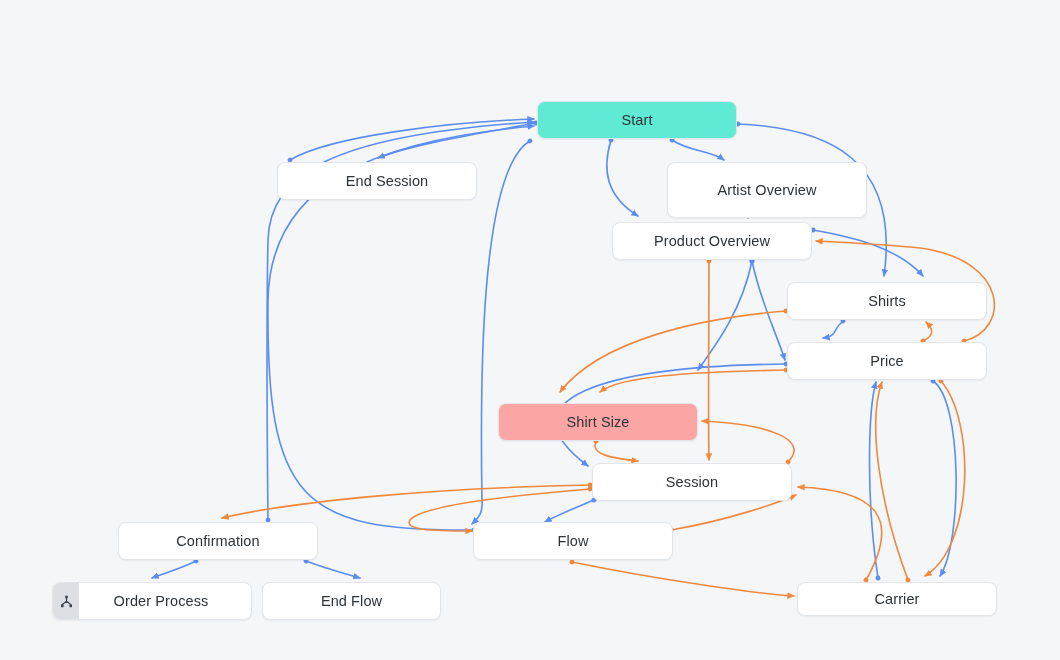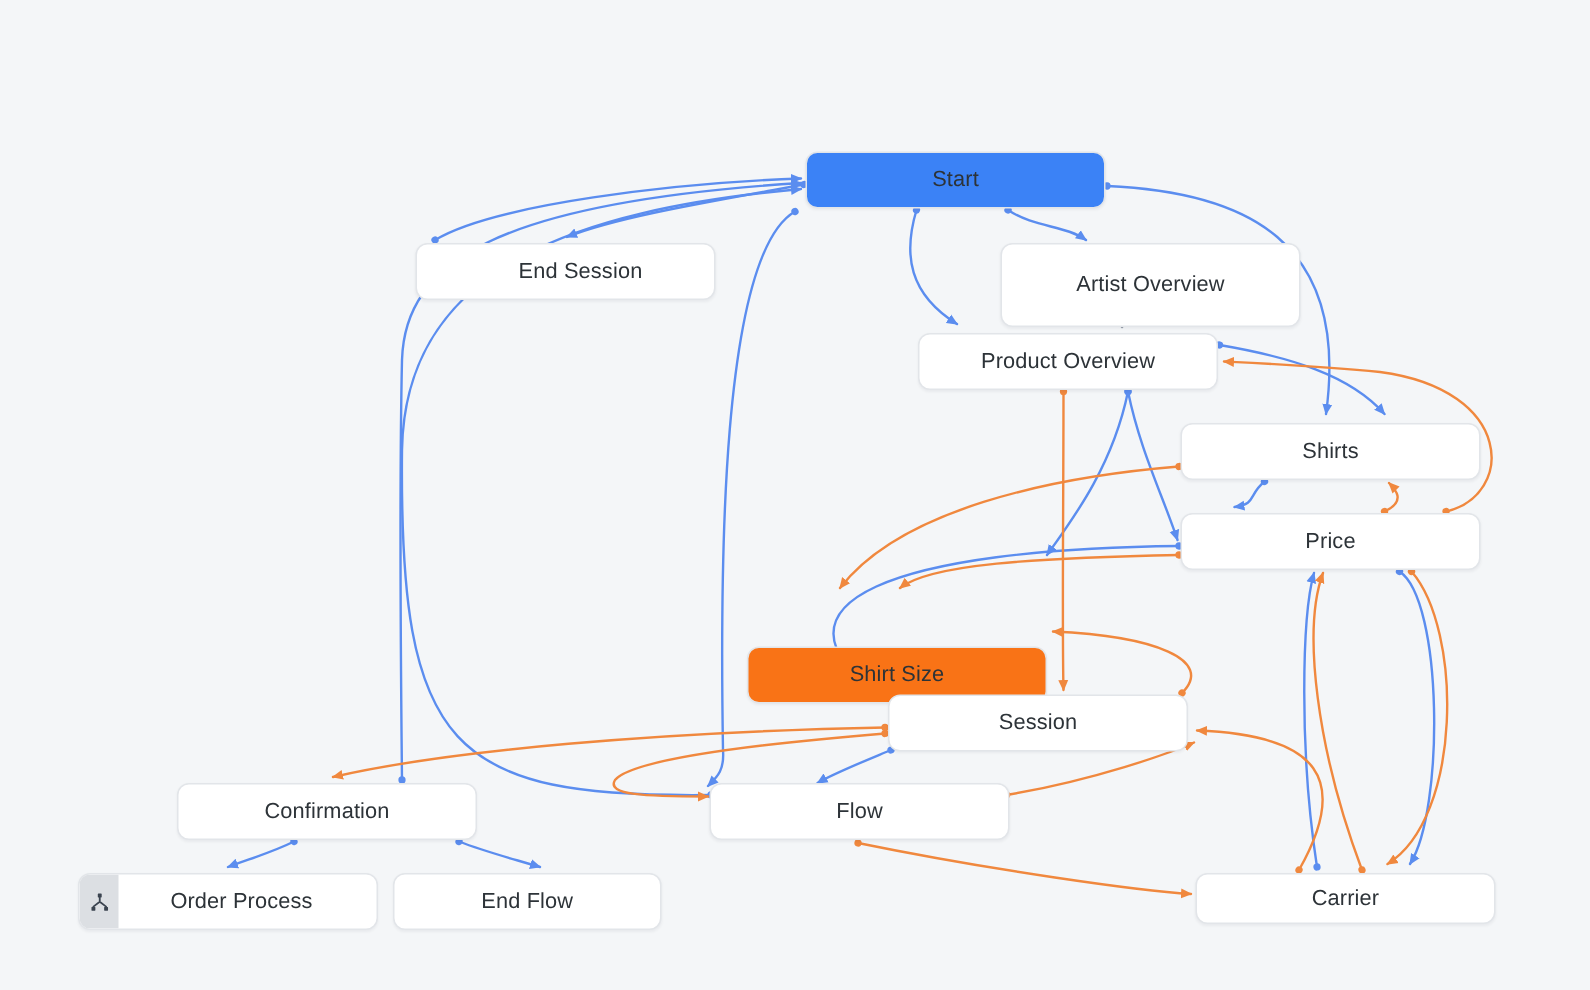--- a/index.html
+++ b/index.html
@@ -157,39 +157,39 @@
         <path d="M 908 580 C 878 500, 868 420, 882 382"></path>
 
         <path d="M 941 381 C 975 420, 975 545, 925 576"></path>
 
         <path d="M 866 580 C 900 520, 880 490, 798 487"></path>
       </g>
     </g>
   </svg>
 
   <div id="node-layer">
-      <div class="node" style="left: 537px; top: 101px; width: 200px; height: 38px; background: #3b82f6; border-color: rgb(226, 229, 233);">
+      <div class="node" style="left: 537px; top: 101px; width: 200px; height: 38px; background: #5eead4; border-color: rgb(226, 229, 233);">
         <span class="node-label" style="color: rgb(45, 51, 56);">Start</span>
       </div>
       <div class="node" style="left: 277px; top: 162px; width: 200px; height: 38px; background: rgb(255, 255, 255); border-color: rgb(226, 229, 233);">
         <span class="node-label" style="color: rgb(45, 51, 56); padding-left: 20px;">End Session</span>
       </div>
       <div class="node" style="left: 667px; top: 162px; width: 200px; height: 56px; background: rgb(255, 255, 255); border-color: rgb(226, 229, 233);">
         <span class="node-label" style="color: rgb(45, 51, 56);">Artist Overview</span>
       </div>
       <div class="node" style="left: 612px; top: 222px; width: 200px; height: 38px; background: rgb(255, 255, 255); border-color: rgb(226, 229, 233);">
         <span class="node-label" style="color: rgb(45, 51, 56);">Product Overview</span>
       </div>
       <div class="node" style="left: 787px; top: 282px; width: 200px; height: 38px; background: rgb(255, 255, 255); border-color: rgb(226, 229, 233);">
         <span class="node-label" style="color: rgb(45, 51, 56);">Shirts</span>
       </div>
       <div class="node" style="left: 787px; top: 342px; width: 200px; height: 38px; background: rgb(255, 255, 255); border-color: rgb(226, 229, 233);">
         <span class="node-label" style="color: rgb(45, 51, 56);">Price</span>
       </div>
-      <div class="node" style="left: 498px; top: 403px; width: 200px; height: 38px; background: #f97316; border-color: rgb(226, 229, 233); margin-top: 28px;">
+      <div class="node" style="left: 498px; top: 403px; width: 200px; height: 38px; background: #fca5a5; border-color: rgb(226, 229, 233);">
         <span class="node-label" style="color: rgb(45, 51, 56);">Shirt Size</span>
       </div>
       <div class="node" style="left: 592px; top: 463px; width: 200px; height: 38px; background: rgb(255, 255, 255); border-color: rgb(226, 229, 233);">
         <span class="node-label" style="color: rgb(45, 51, 56);">Session</span>
       </div>
       <div class="node" style="left: 118px; top: 522px; width: 200px; height: 38px; background: rgb(255, 255, 255); border-color: rgb(226, 229, 233);">
         <span class="node-label" style="color: rgb(45, 51, 56);">Confirmation</span>
       </div>
       <div class="node" style="left: 473px; top: 522px; width: 200px; height: 38px; background: rgb(255, 255, 255); border-color: rgb(226, 229, 233);">
         <span class="node-label" style="color: rgb(45, 51, 56);">Flow</span>

